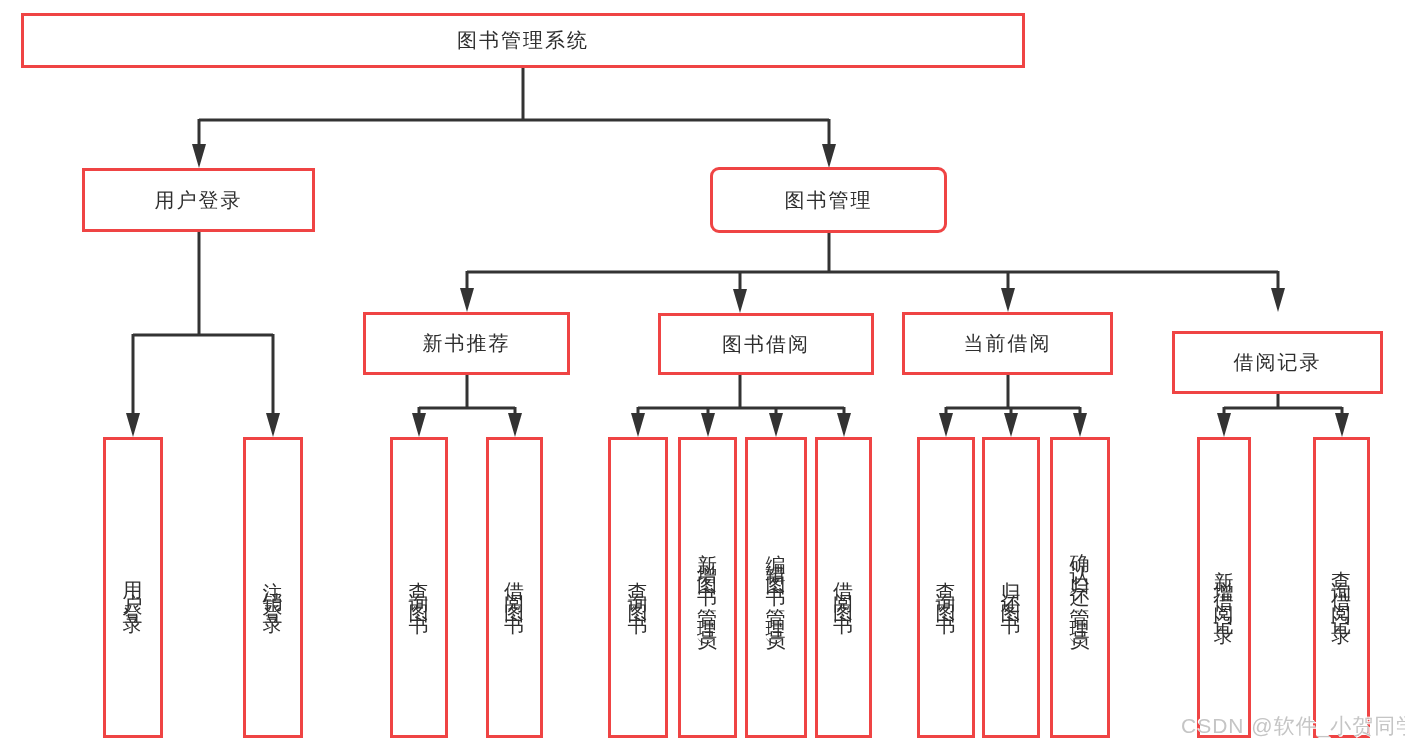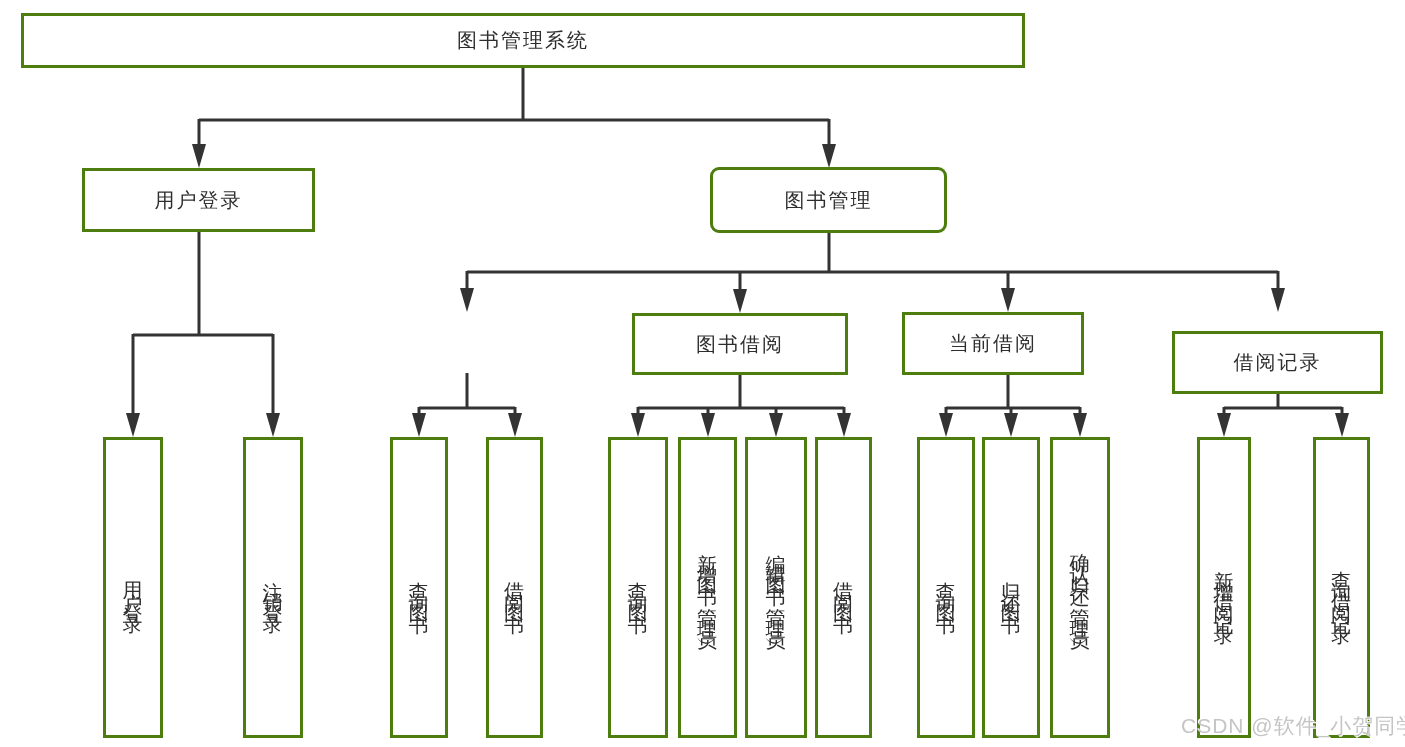--- a/index.html
+++ b/index.html
@@ -17,21 +17,21 @@
   }
   #wires {
     position: absolute;
     left: 0;
     top: 0;
     z-index: 1;
   }
   .node {
     position: absolute;
     box-sizing: border-box;
-    border: 3px solid #4d7c0f;
+    border: 3px solid #ef4444;
     background: #ffffff;
     color: #2e2e2e;
     display: flex;
     align-items: center;
     justify-content: center;
     font-size: 20px;
     letter-spacing: 2px;
     z-index: 2;
     text-align: center;
   }
@@ -123,22 +123,23 @@
       <polygon points="1224,437 1217,413 1231,413"></polygon>
       <polygon points="1342,437 1335,413 1349,413"></polygon>
     </g>
   </svg>
 
   <div class="node" style="left:21px; top:13px; width:1004px; height:55px;">图书管理系统</div>
 
   <div class="node" style="left:82px; top:168px; width:233px; height:64px;">用户登录</div>
   <div class="node" style="left:710px; top:167px; width:237px; height:66px;border-radius:9px;">图书管理</div>
 
-  <div class="node" style="left:632px; top:313px; width:216px; height:62px;">图书借阅</div>
-  <div class="node" style="left:902px; top:312px; width:182px; height:63px;">当前借阅</div>
+  <div class="node" style="left:363px; top:312px; width:207px; height:63px;">新书推荐</div>
+  <div class="node" style="left:658px; top:313px; width:216px; height:62px;">图书借阅</div>
+  <div class="node" style="left:902px; top:312px; width:211px; height:63px;">当前借阅</div>
   <div class="node" style="left:1172px; top:312px; width:211px; height:63px;margin-top:19px;">借阅记录</div>
 
   <div class="node vnode" style="left:103px; top:437px; width:60px; height:301px;">用户登录</div>
   <div class="node vnode" style="left:243px; top:437px; width:60px; height:301px;">注销登录</div>
 
   <div class="node vnode" style="left:390px; top:437px; width:58px; height:301px;">查询图书</div>
   <div class="node vnode" style="left:486px; top:437px; width:57px; height:301px;">借阅图书</div>
 
   <div class="node vnode" style="left:608px; top:437px; width:60px; height:301px;">查询图书</div>
   <div class="node vnode" style="left:678px; top:437px; width:59px; height:301px;">新增图书（管理员）</div>

